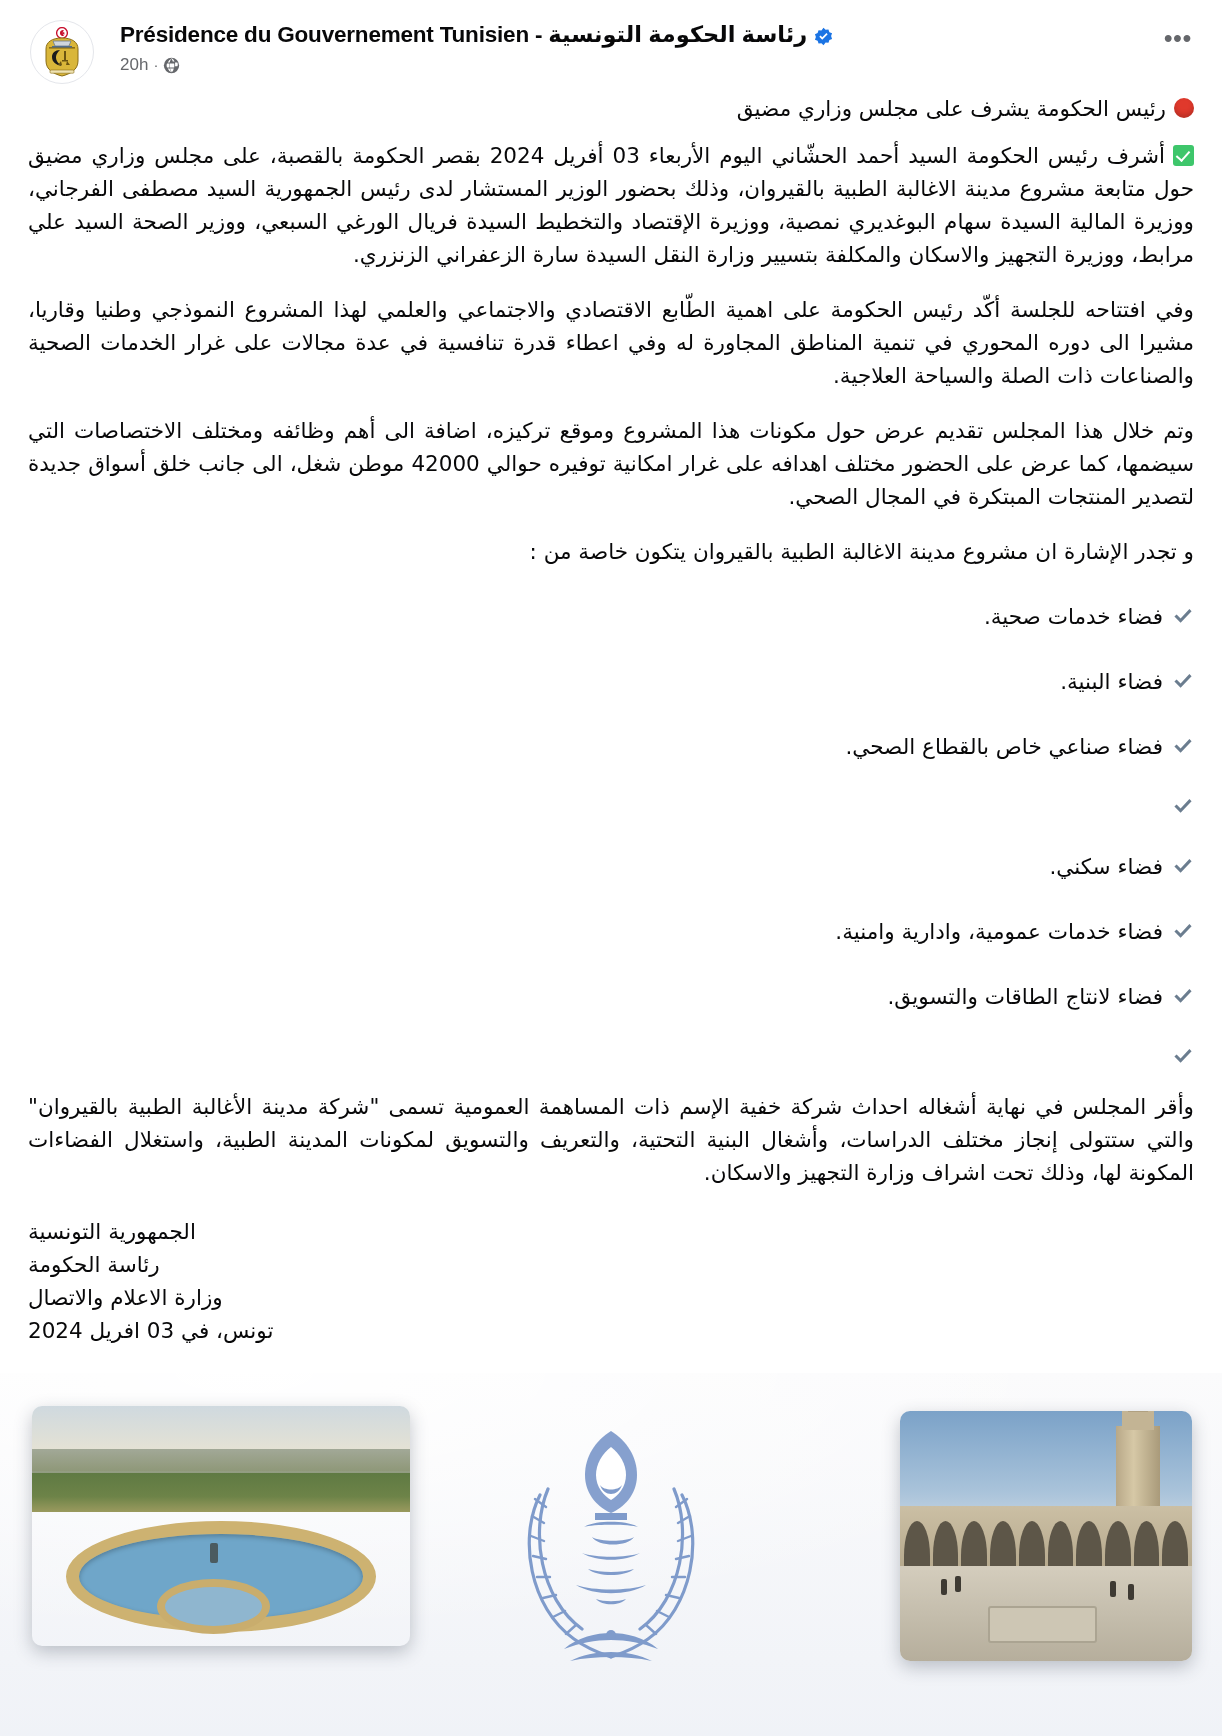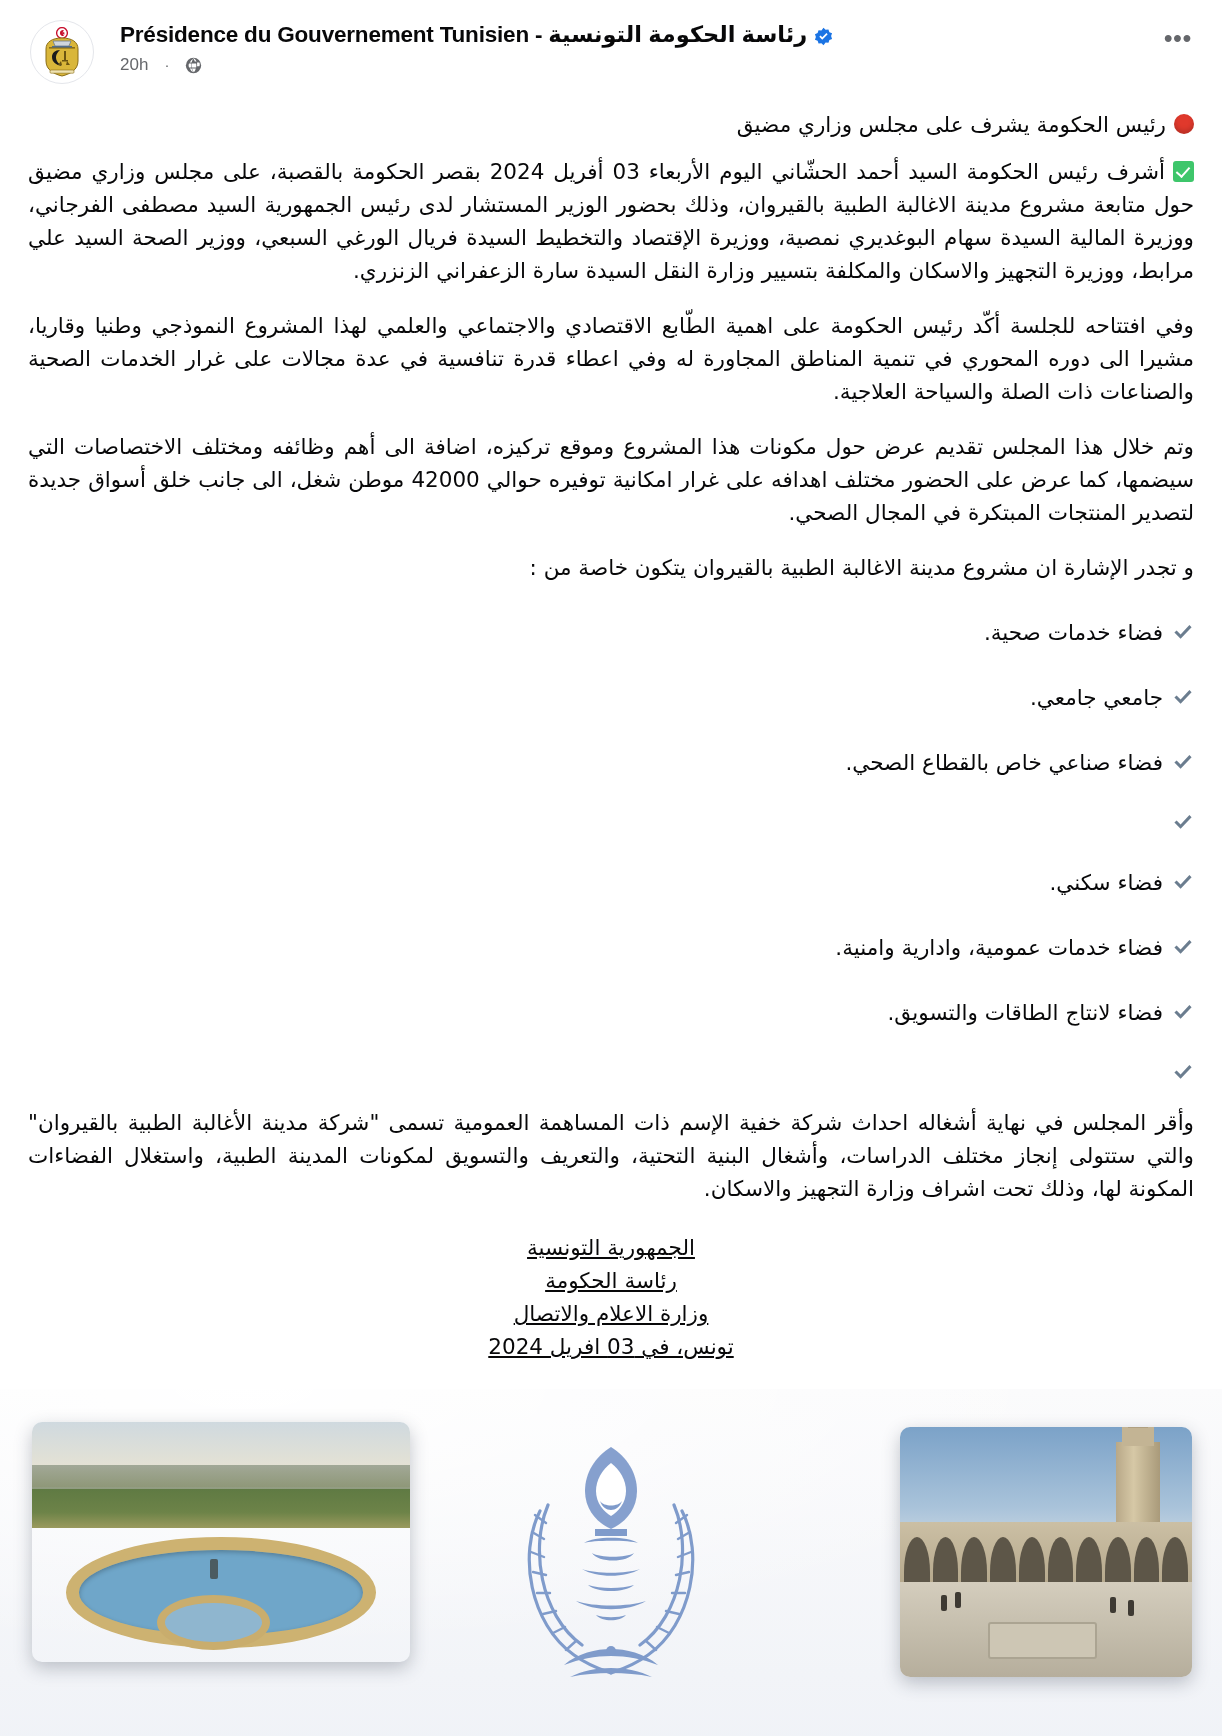--- a/index.html
+++ b/index.html
@@ -76,21 +76,21 @@
   .verified-badge {
     width: 19px;
     height: 19px;
     flex: 0 0 19px;
     display: inline-block;
     margin-top: 2px;
   }
   .meta-row {
     display: flex;
     align-items: center;
-    gap: 16px;
+    gap: 5px;
     margin-top: 5px;
     color: #65676b;
     font-size: 17px;
     line-height: 22px;
   }
   .meta-dot { color: #65676b; font-size: 15px; }
   .globe-icon { width: 17px; height: 17px; display: inline-block; }
 
   .more-button {
     margin-left: auto;
@@ -119,21 +119,20 @@
     font-family: "DejaVu Sans", "Liberation Sans", sans-serif;
   }
   .para {
     margin: 0 0 22px 0;
     text-align: justify;
     text-align-last: right;
   }
   .para.first-line {
     margin-bottom: 14px;
     text-align: center;
-    margin-top: 16px;
   }
   .emoji {
     display: inline-block;
     vertical-align: -3px;
     margin-left: 6px;
   }
   .dot-red {
     width: 20px;
     height: 20px;
     border-radius: 50%;
@@ -190,21 +189,21 @@
     position: relative;
     margin-left: 9px;
     align-self: center;
   }
   .check-mark svg { display: block; }
 
   .signature {
     margin: 26px 0 0 0;
     line-height: 33px;
   }
-  .signature div { text-align: center; text-decoration: underline; }
+  .signature div { text-align: left; }
 
   
   .post-image {
     position: relative;
     margin-top: 26px;
     width: 1222px;
     height: 620px;
     background: linear-gradient(180deg, #fbfbfc 0%, #f2f4f8 46%, #e9edf4 100%);
     overflow: hidden;
   }
@@ -432,21 +431,21 @@
             </svg>
         </span>
         <span class="bullet-text">فضاء خدمات صحية.</span>
       </li>
       <li>
         <span class="check-mark">
           <svg viewBox="0 0 22 22" width="22" height="22">
               <path fill="#6b7d8f" d="M8.6 17.8L2.4 11.6l2.2-2.2 4 4L17.4 4l2.2 2.2z"></path>
             </svg>
         </span>
-        <span class="bullet-text">جامعي جامعي.</span>
+        <span class="bullet-text">فضاء البنية.</span>
       </li>
       <li>
         <span class="check-mark">
           <svg viewBox="0 0 22 22" width="22" height="22">
               <path fill="#6b7d8f" d="M8.6 17.8L2.4 11.6l2.2-2.2 4 4L17.4 4l2.2 2.2z"></path>
             </svg>
         </span>
         <span class="bullet-text">فضاء صناعي خاص بالقطاع الصحي.</span>
       </li>
       <li>

